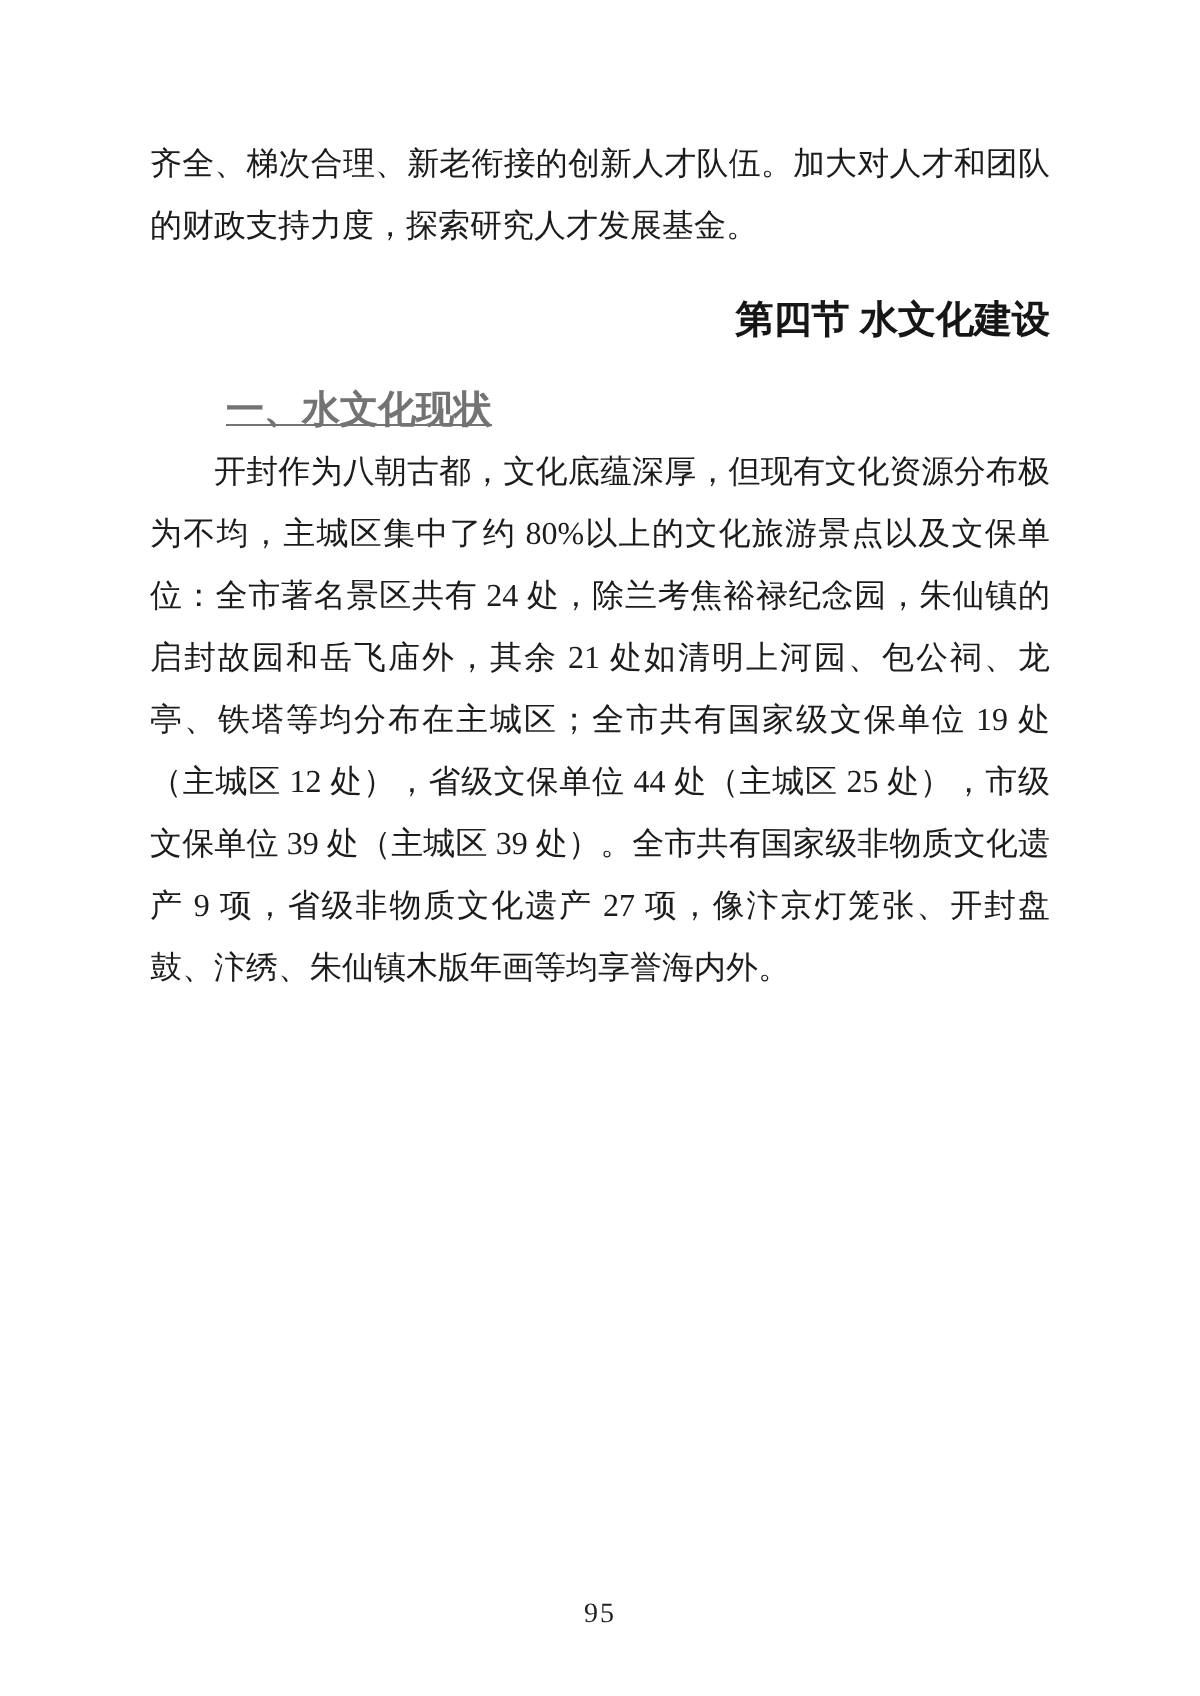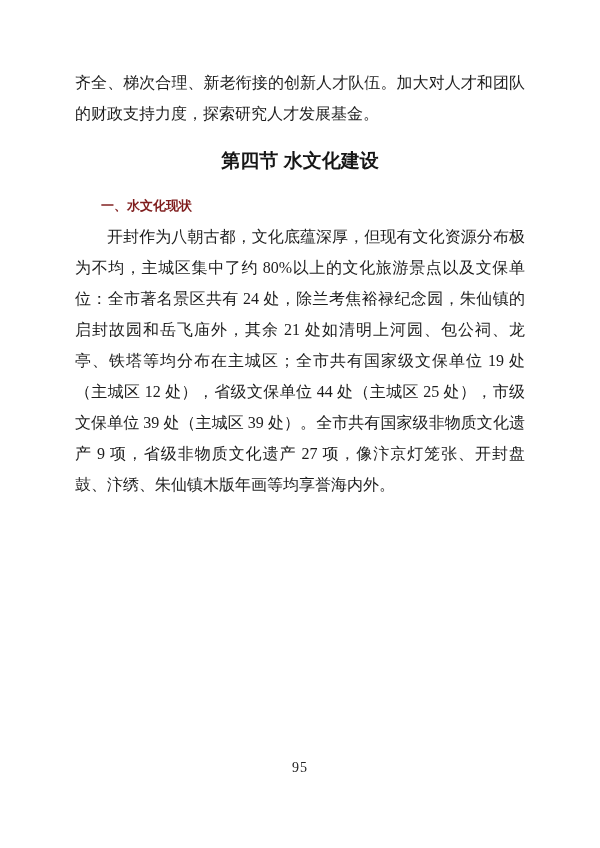--- a/index.html
+++ b/index.html
@@ -39,36 +39,37 @@
   }
   .lead-bold {
     font-weight: bold;
   }
   .section-heading {
     margin: 16px 0 0 0;
     font-family: "Liberation Sans", "DejaVu Sans", sans-serif;
     font-size: 19px;
     line-height: 31px;
     font-weight: bold;
-    text-align: center;
+    text-align: right;
     text-indent: 0;
     color: #161616;
   }
   .subsection-heading {
     margin: 14px 0 0 0;
-    font-size: 13px;
+    font-size: 19px;
     line-height: 31px;
     font-weight: bold;
     text-indent: 2em;
-    color: #7f1d1d;
+    color: #737373;
+    text-decoration: underline;
   }
   .page-number {
     position: absolute;
     left: 0;
-    top: 760px;
+    top: 800px;
     width: 600px;
     text-align: center;
     font-size: 14px;
     letter-spacing: 1px;
     color: #222222;
   }
 </style>
 </head>
 <body>
 

